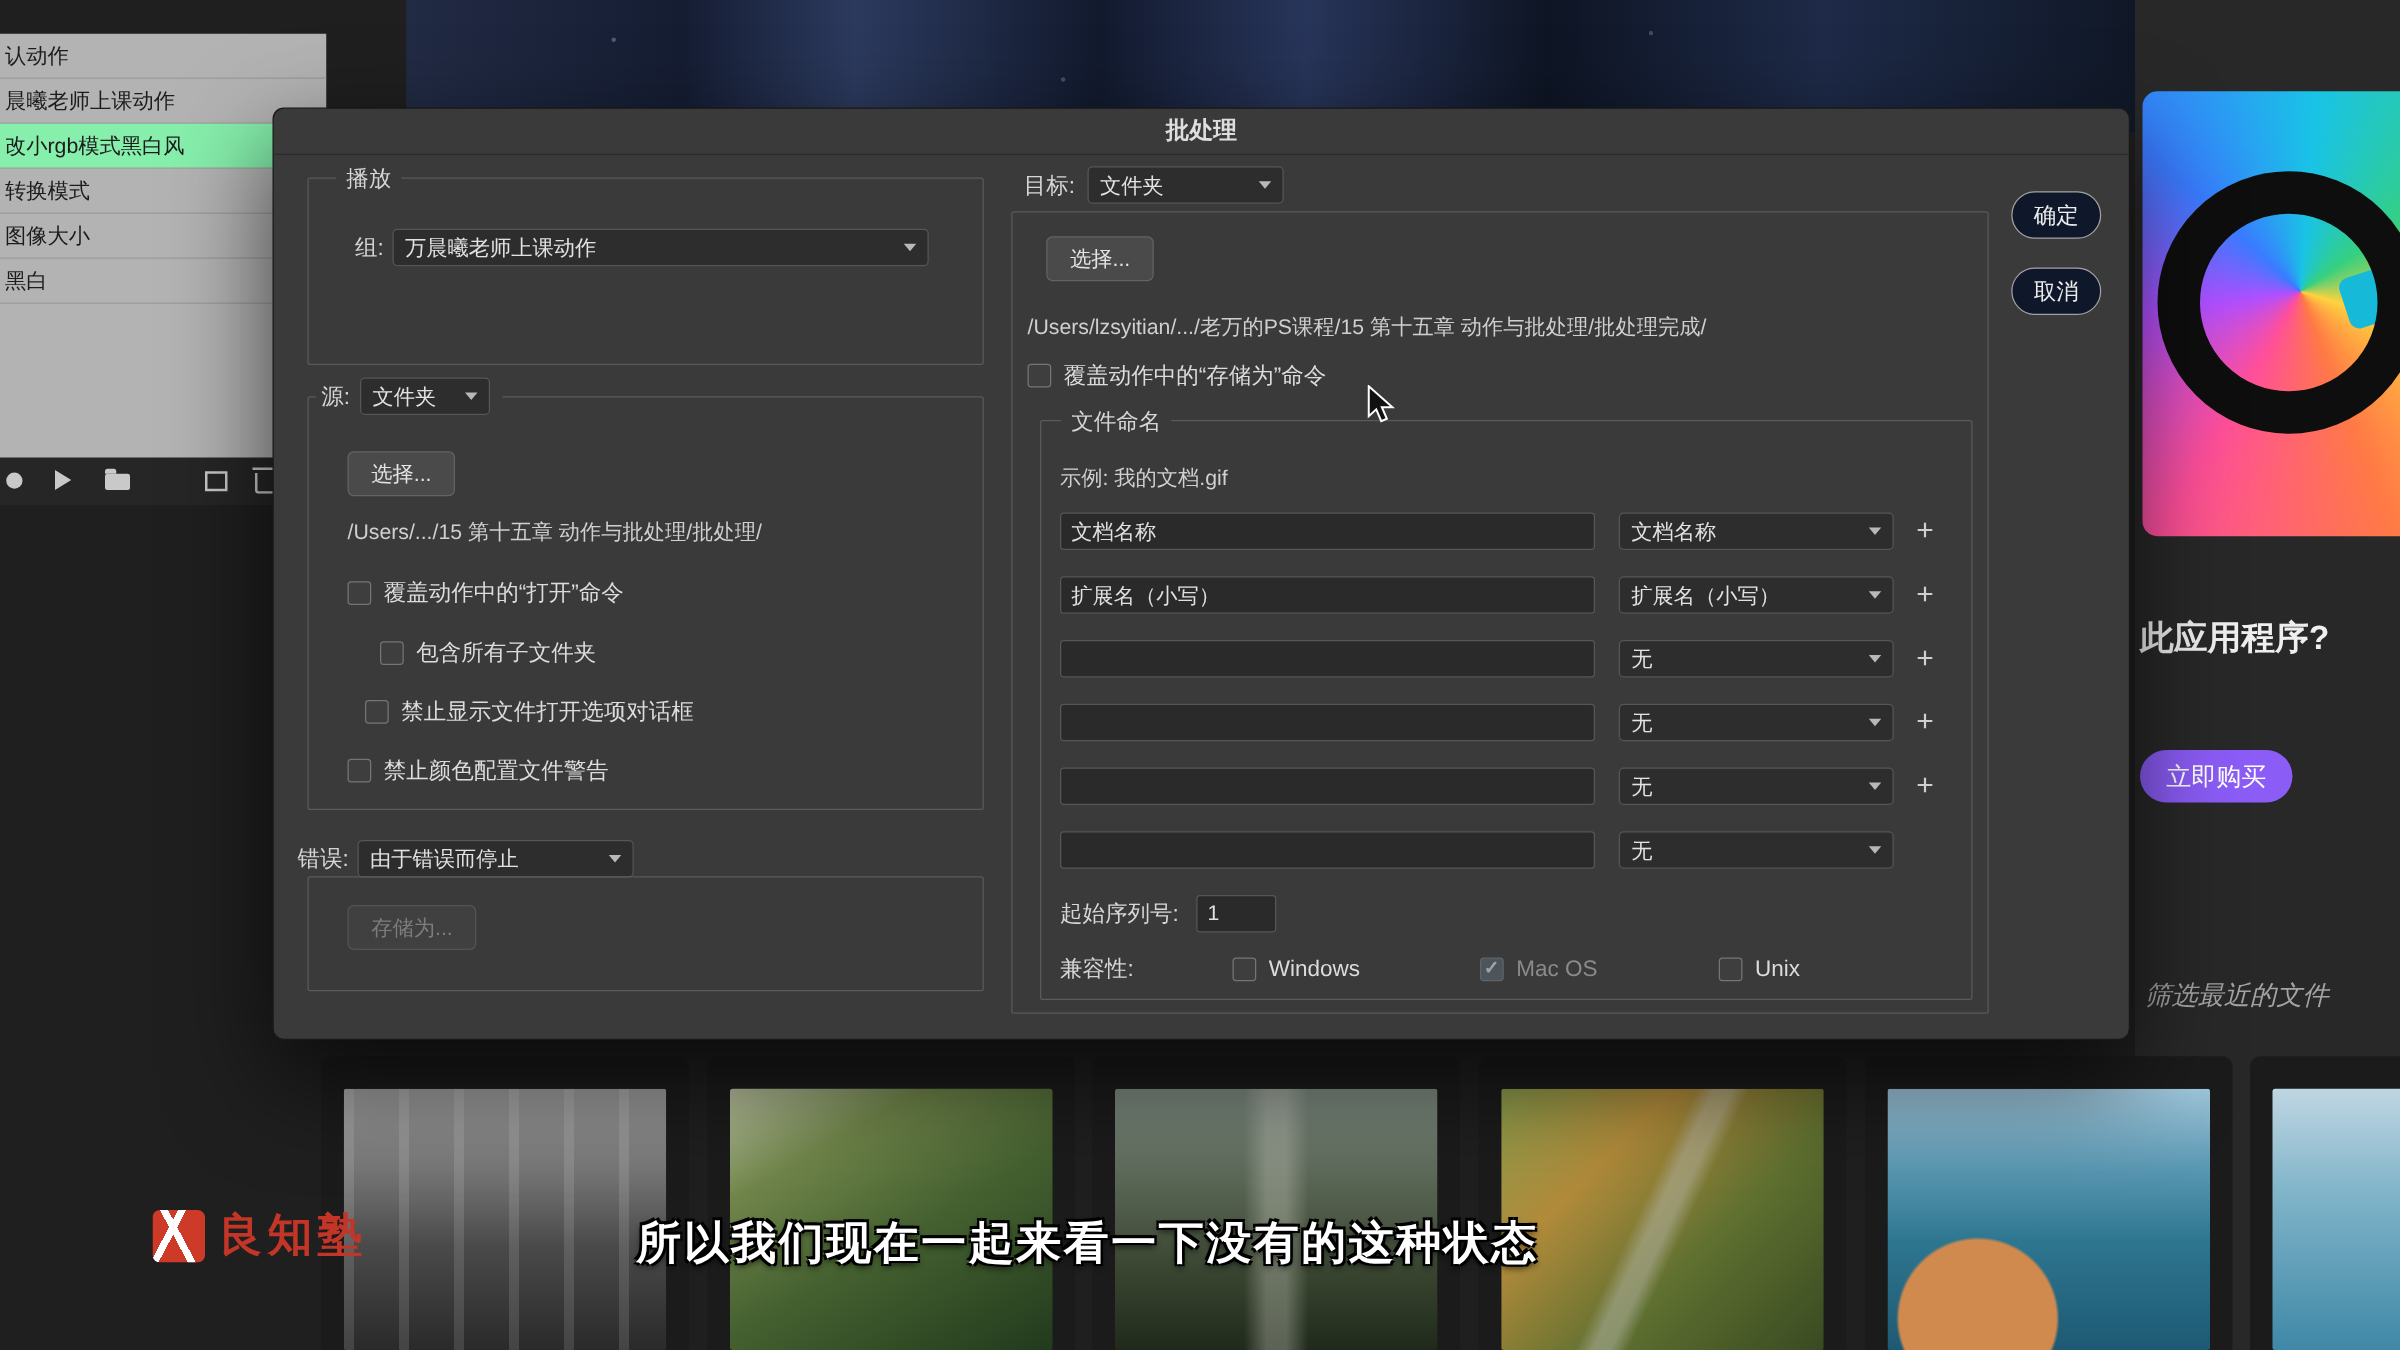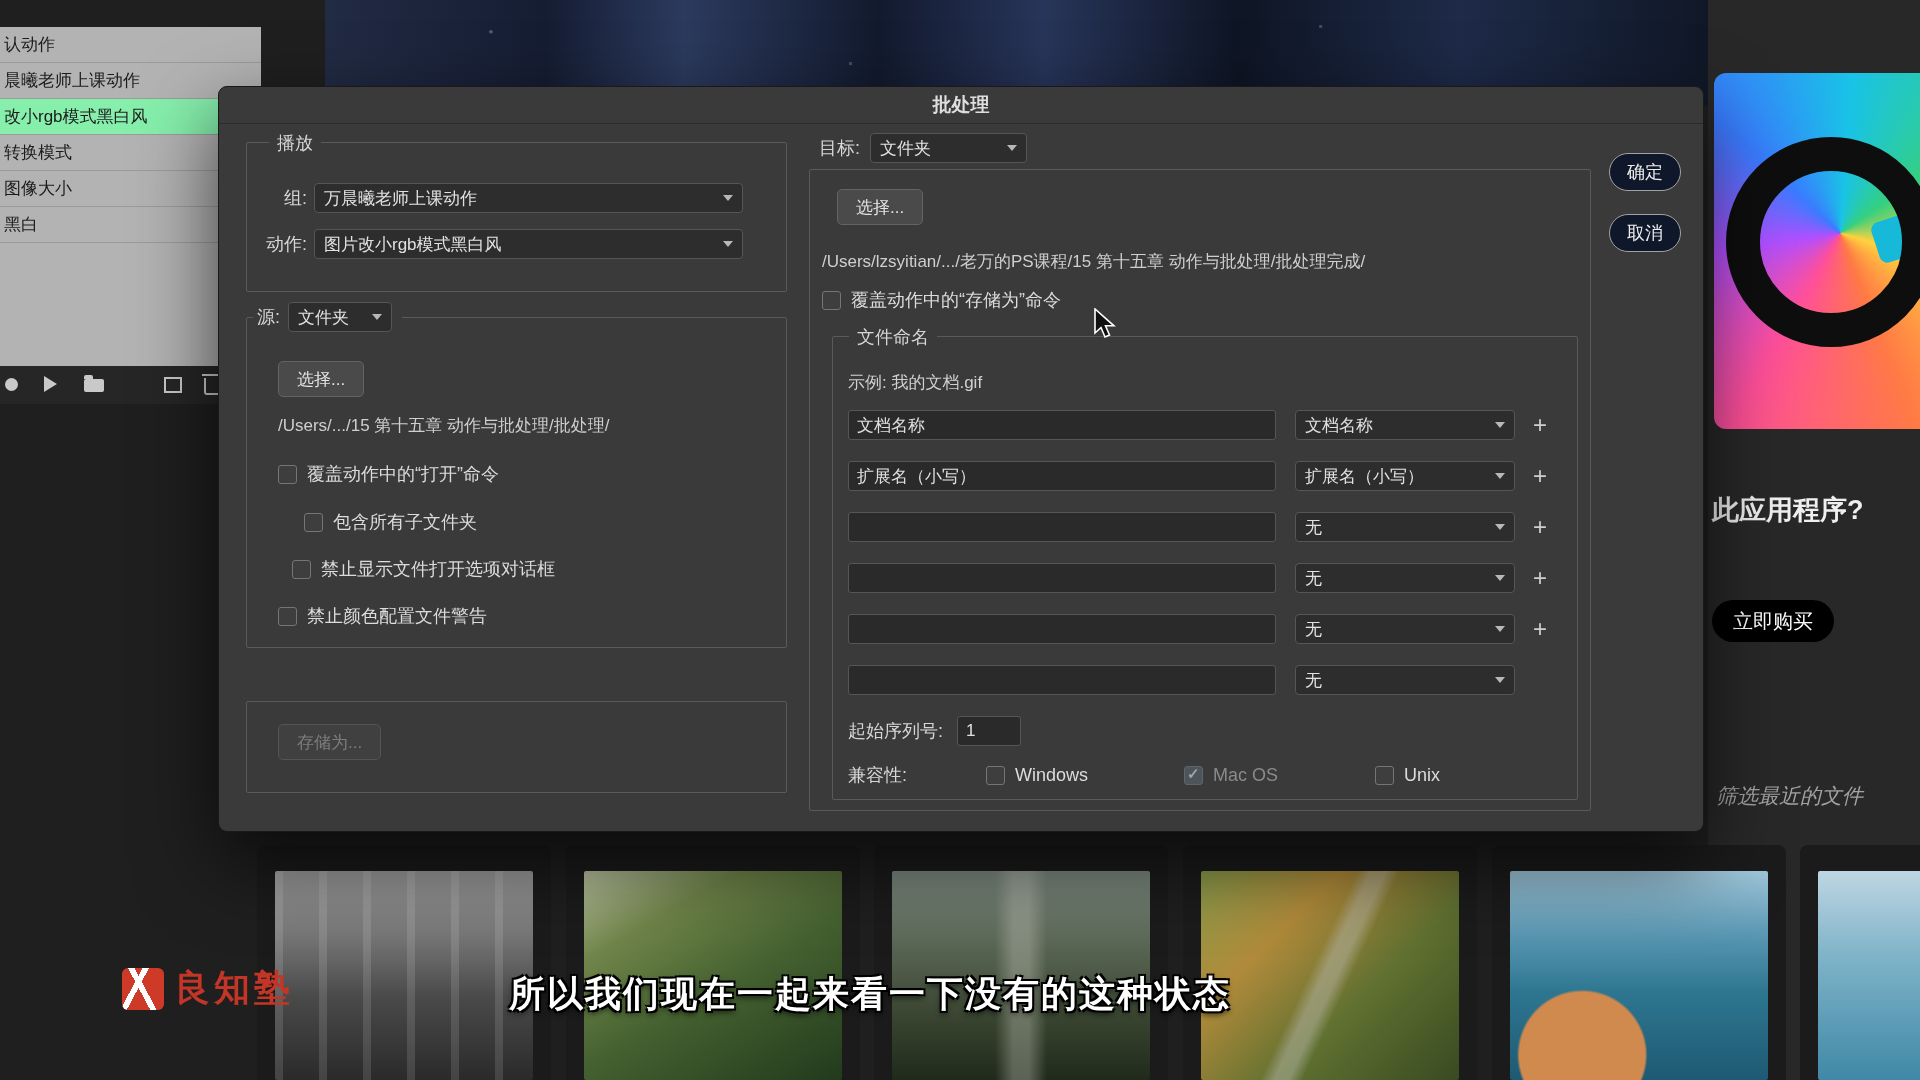--- a/index.html
+++ b/index.html
@@ -125,21 +125,21 @@
   <div class="tool i-new"></div>
   <div class="tool i-trash"></div>
 </div>
 
 <div class="right-panel">
   <div class="swirl">
     <div class="ring-notch"></div>
     <div class="ring"></div>
   </div>
   <div class="promo-text">此应用程序?</div>
-  <button class="buy-button" style="background: #000000;">立即购买</button>
+  <button class="buy-button" style="background: #8b5cf6;">立即购买</button>
   <div class="filter-text">筛选最近的文件</div>
 </div>
 
 <div class="card" style="left:257px">
     <div class="photo p1"></div>
   </div>
 <div class="card" style="left:566px">
     <div class="photo p2"></div>
   </div>
 <div class="card" style="left:874px">
@@ -166,27 +166,20 @@
 
   <div class="fs" style="left:27px;top:55px;width:539px;height:148px;">
     <span class="legend" style="left:22px">播放</span>
     <div class="frow" style="left:0;top:40px;">
       <span class="flabel" style="width:60px">组:</span>
       <div class="select" style="width:429px;margin-left:7px">
         <span class="sel-text">万晨曦老师上课动作</span>
         <span class="chev"></span>
       </div>
     </div>
-    <div class="frow" style="left:0;top:86px;">
-      <span class="flabel" style="width:60px">动作:</span>
-      <div class="select" style="width:429px;margin-left:7px">
-        <span class="sel-text">图片改小rgb模式黑白风</span>
-        <span class="chev"></span>
-      </div>
-    </div>
   </div>
 
   <div class="fs" style="left:27px;top:230px;width:539px;height:329px;">
     <div class="legend-row" style="left:6px">
       <span class="flabel">源:</span>
       <div class="select" style="width:104px">
         <span class="sel-text">文件夹</span>
         <span class="chev"></span>
       </div>
     </div>
@@ -203,20 +196,27 @@
     <div class="cbrow" style="left:45px;top:239px;">
       <div class="cb" data-checked="false"></div>
       <span class="cblabel">禁止显示文件打开选项对话框</span>
     </div>
     <div class="cbrow" style="left:31px;top:286px;">
       <div class="cb" data-checked="false"></div>
       <span class="cblabel">禁止颜色配置文件警告</span>
     </div>
   </div>
 
+  <div class="frow" style="left:0;top:585px;">
+    <span class="flabel" style="width:60px">错误:</span>
+    <div class="select" style="width:221px;margin-left:7px">
+      <span class="sel-text">由于错误而停止</span>
+      <span class="chev"></span>
+    </div>
+  </div>
   <div class="fs" style="left:27px;top:614px;width:539px;height:90px;">
     <button class="btn disabled" style="position:absolute;left:31px;top:22px;">存储为...</button>
   </div>
 
   <div class="frow" style="left:600px;top:46px;">
     <span class="flabel">目标:</span>
     <div class="select" style="width:157px;margin-left:10px">
       <span class="sel-text">文件夹</span>
       <span class="chev"></span>
     </div>

